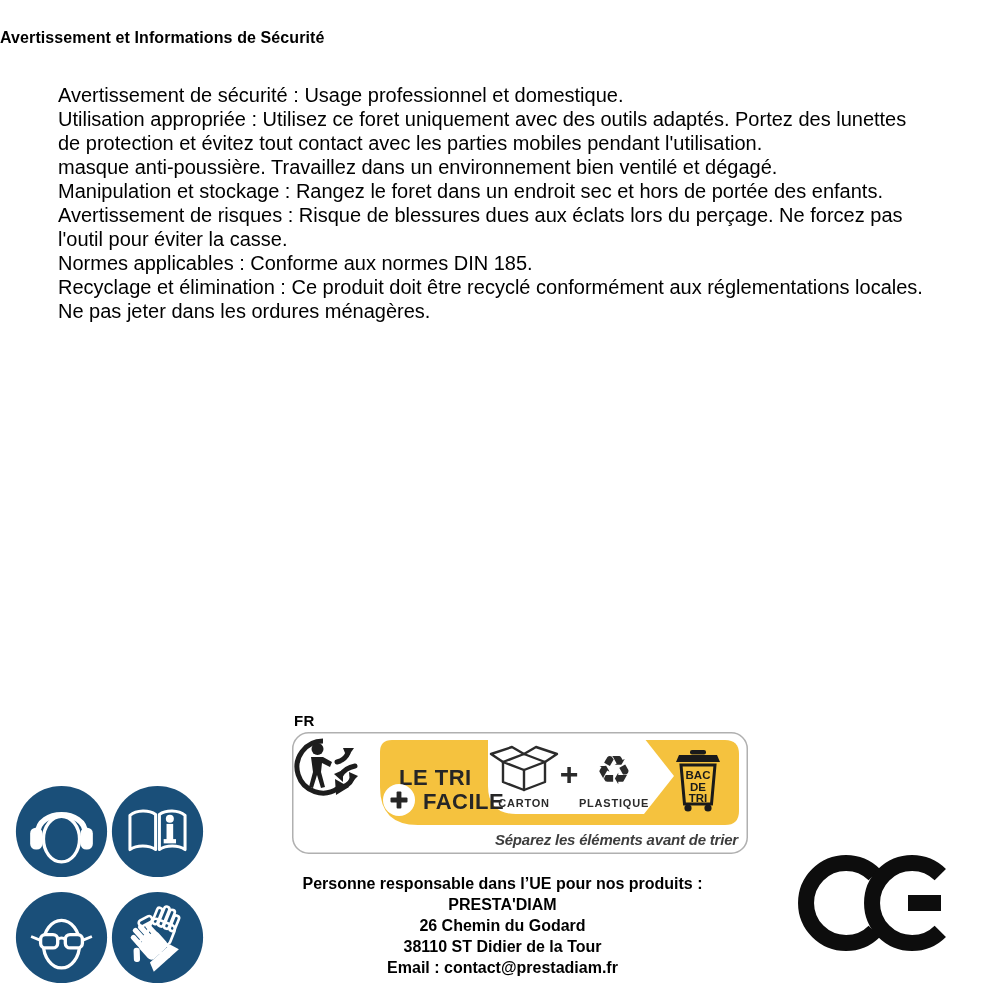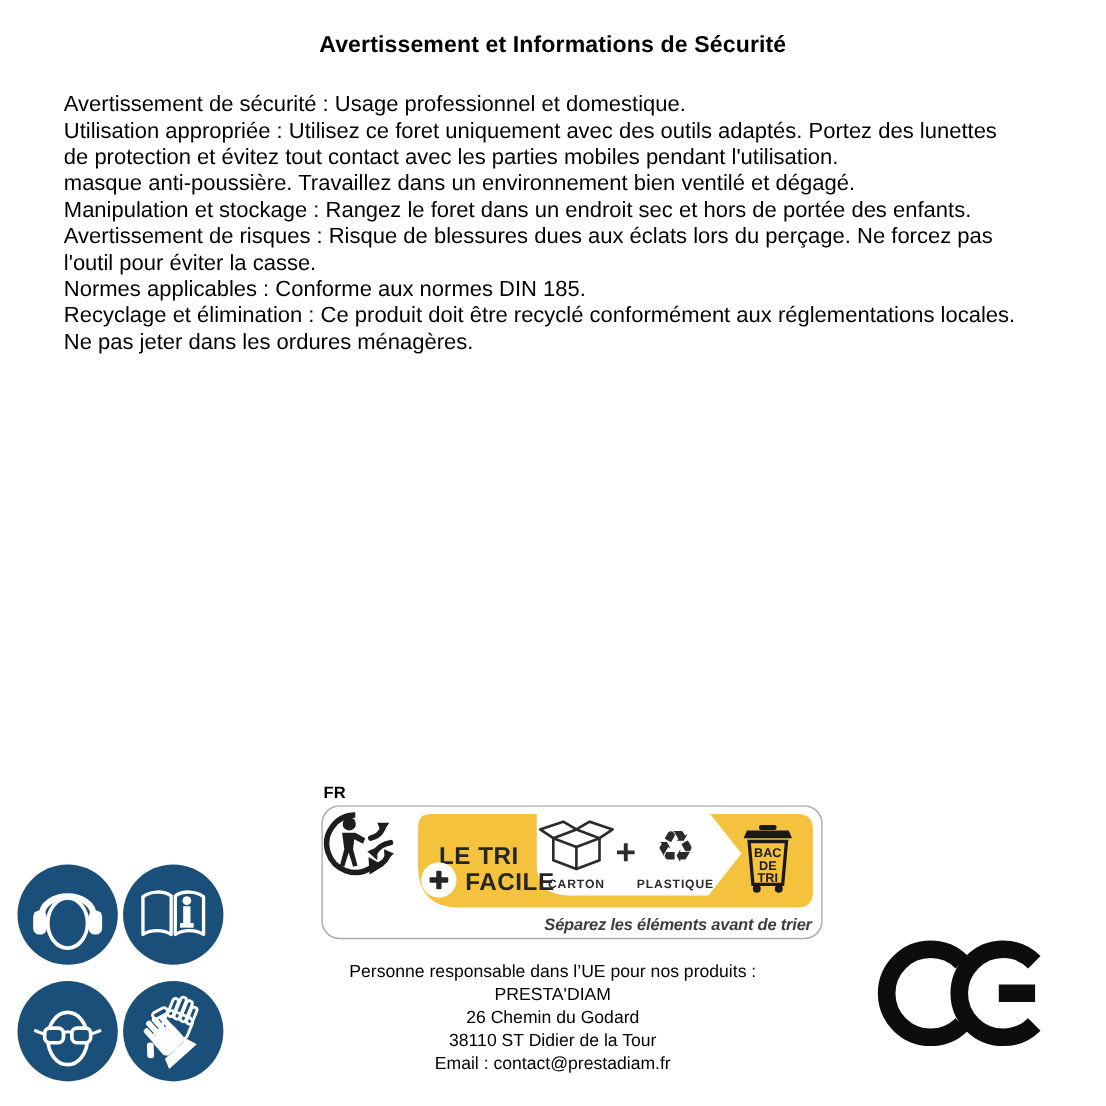--- a/index.html
+++ b/index.html
@@ -1,40 +1,40 @@
 <!DOCTYPE html>
 <html><head>
 <meta charset="utf-8">
 <style>
   html,body{margin:0;padding:0;background:#fff;}
   .page{
     position:relative;width:1005px;height:1005px;background:#ffffff;overflow:hidden;
     font-family:"Liberation Sans","DejaVu Sans",sans-serif;color:#000;
   }
   .page-title{
-    position:absolute;top:29px;left:0;width:100%;text-align:center;
-    font-size:21px;font-weight:bold;letter-spacing:0.1px;
+    position:absolute;top:29px;left:0;width:100%;
+    font-size:16px;font-weight:bold;letter-spacing:0.1px;
   }
   .safety-text{
     position:absolute;left:58px;top:83px;width:900px;
     font-size:20px;line-height:24px;color:#000;
   }
   .safety-text .line{white-space:nowrap;}
   .recycle-block{position:absolute;left:266px;top:712px;margin-left:26px;}
   .fr-label{font-size:15px;font-weight:bold;margin-left:2px;letter-spacing:0.3px;}
   .infotri-svg{display:block;margin-top:3px;}
   .mandatory-icons{position:absolute;left:14px;top:784px;width:192px;height:202px;}
   .m-icon{position:absolute;width:95px;height:95px;}
   .m-icon.pos-0{left:0;top:0;}
   .m-icon.pos-1{left:96px;top:0;}
   .m-icon.pos-2{left:0;top:106px;}
   .m-icon.pos-3{left:96px;top:106px;}
   .address-block{
     position:absolute;left:0;top:873px;width:1005px;text-align:center;
-    font-size:16px;font-weight:normal;line-height:21px;
+    font-size:16px;font-weight:bold;line-height:21px;
   }
   .ce-svg{position:absolute;left:797px;top:851px;}
 </style>
 </head>
 <body>
 
 <div class="page">
 
   <div class="page-title">Avertissement et Informations de Sécurité</div>
 

